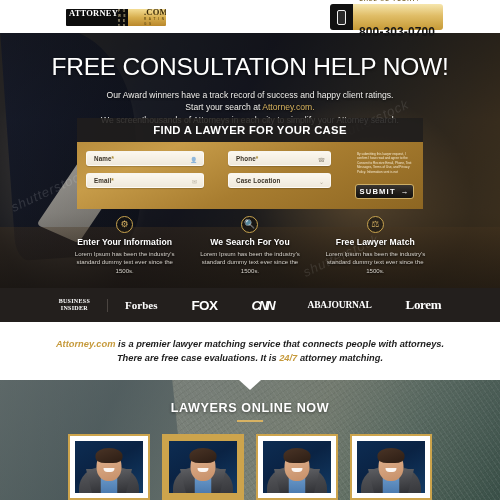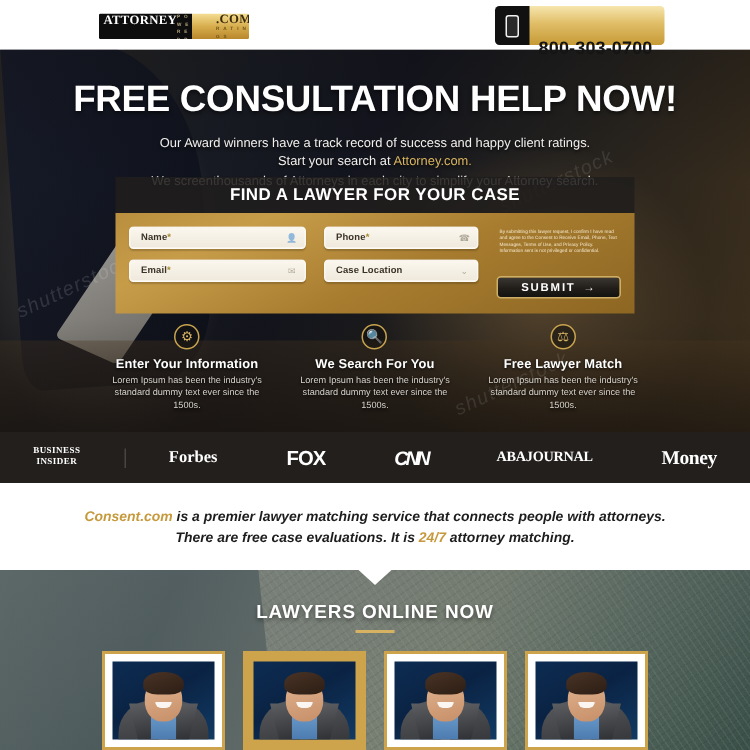--- a/index.html
+++ b/index.html
@@ -111,41 +111,41 @@
   }
   .wm {
     position: absolute; color: rgba(255,255,255,.13);
     font-size: 13px; font-style: italic; letter-spacing: 1px;
     transform: rotate(-25deg); pointer-events: none; white-space: nowrap;
   }
   .wm2 { color: rgba(255,255,255,.10); }
 
   .hero-inner { position: relative; z-index: 3; text-align: center; }
   .hero-title {
-    margin-top: 20px; color: #ffffff; font-size: 24.5px; font-weight: bold;
+    margin-top: 20px; color: #ffffff; font-size: 24.5px; font-weight: normal;
     letter-spacing: -.2px; text-shadow: 0 1px 3px rgba(0,0,0,.6);
   }
   .hero-sub {
     margin-top: 8px; color: #f0efec; font-size: 8.6px; line-height: 12.4px;
     text-shadow: 0 1px 2px rgba(0,0,0,.75);
   }
   .hero-sub .gold { color: #d9b45f; }
 
   
   .formwrap {
     position: absolute; left: 77px; top: 118px; width: 346px; z-index: 6;
   }
   .form-head {
     background: rgba(32,30,28,.88); color: #fff;
     text-align: center; font-size: 11.3px; font-weight: bold;
     letter-spacing: .3px; padding: 6px 0 6px;
   }
   .form-body {
     background: linear-gradient(155deg,#b98e3e 0%, #c79c49 22%, #a87d30 55%, #8d6622 100%);
-    padding: 9px 9px 10px; display: flex; gap: 12px;
+    padding: 9px 9px 10px; display: flex; gap: 24px;
   }
   .form-col { display: flex; flex-direction: column; gap: 7px; }
   .col-a { flex: 0 0 118px; }
   .col-b { flex: 0 0 103px; }
   .col-c { flex: 1; }
   .field {
     position: relative; height: 15px; border-radius: 3px;
     background: linear-gradient(180deg,#fbf7ee,#efe9dc);
     border: 1px solid rgba(255,255,255,.55);
     box-shadow: 0 1px 1px rgba(0,0,0,.18);
@@ -193,21 +193,21 @@
   .feat-desc {
     color: #d6d2cb; font-size: 6.1px; line-height: 8.4px;
     text-shadow: 0 1px 2px rgba(0,0,0,.85);
     padding: 0 8px;
   }
 
   
   .press {
     position: absolute; top: 288px; left: 0; width: 500px; height: 34px;
     background: #231f1d; z-index: 7;
-    display: flex; align-items: center; justify-content: center; gap: 12px;
+    display: flex; align-items: center; justify-content: center; gap: 0;
   }
   .press-item {
     color: #ffffff; padding: 0 17px; display: flex; align-items: center;
     justify-content: center; height: 34px;
   }
   .p-bi {
     font-family: "Liberation Serif", serif; font-size: 6px; font-weight: bold;
     line-height: 7px; text-align: center; letter-spacing: .3px;
   }
   .p-forbes { font-family: "Liberation Serif", serif; font-size: 11px; font-weight: bold; }
@@ -423,26 +423,26 @@
       <div class="p-bi">
         <div>BUSINESS</div>
         <div>INSIDER</div>
       </div>
     </div>
     <div class="press-div"></div>
     <div class="press-item p-forbes">Forbes</div>
     <div class="press-item p-fox">FOX</div>
     <div class="press-item p-cnn">CNN</div>
     <div class="press-item p-aba">ABAJOURNAL</div>
-    <div class="press-item p-money">Money</div>
+    <div class="press-item p-money">Lorem</div>
   </div>
 
   <div class="intro">
     <div class="intro-text">
-      <span class="gold">Consent.com</span><span> is a premier lawyer matching service that connects people with attorneys. There are free case evaluations. It is </span><span class="gold">24/7</span><span> attorney matching.</span>
+      <span class="gold">Attorney.com</span><span> is a premier lawyer matching service that connects people with attorneys. There are free case evaluations. It is </span><span class="gold">24/7</span><span> attorney matching.</span>
     </div>
   </div>
 
   <div class="lawyers">
     <div class="lawyers-bg"></div>
     <div class="money-tex"></div>
     <div class="lawyers-dim"></div>
     <div class="notch"></div>
     <div class="lawyers-title">LAWYERS ONLINE NOW</div>
     <div class="title-rule"></div>

